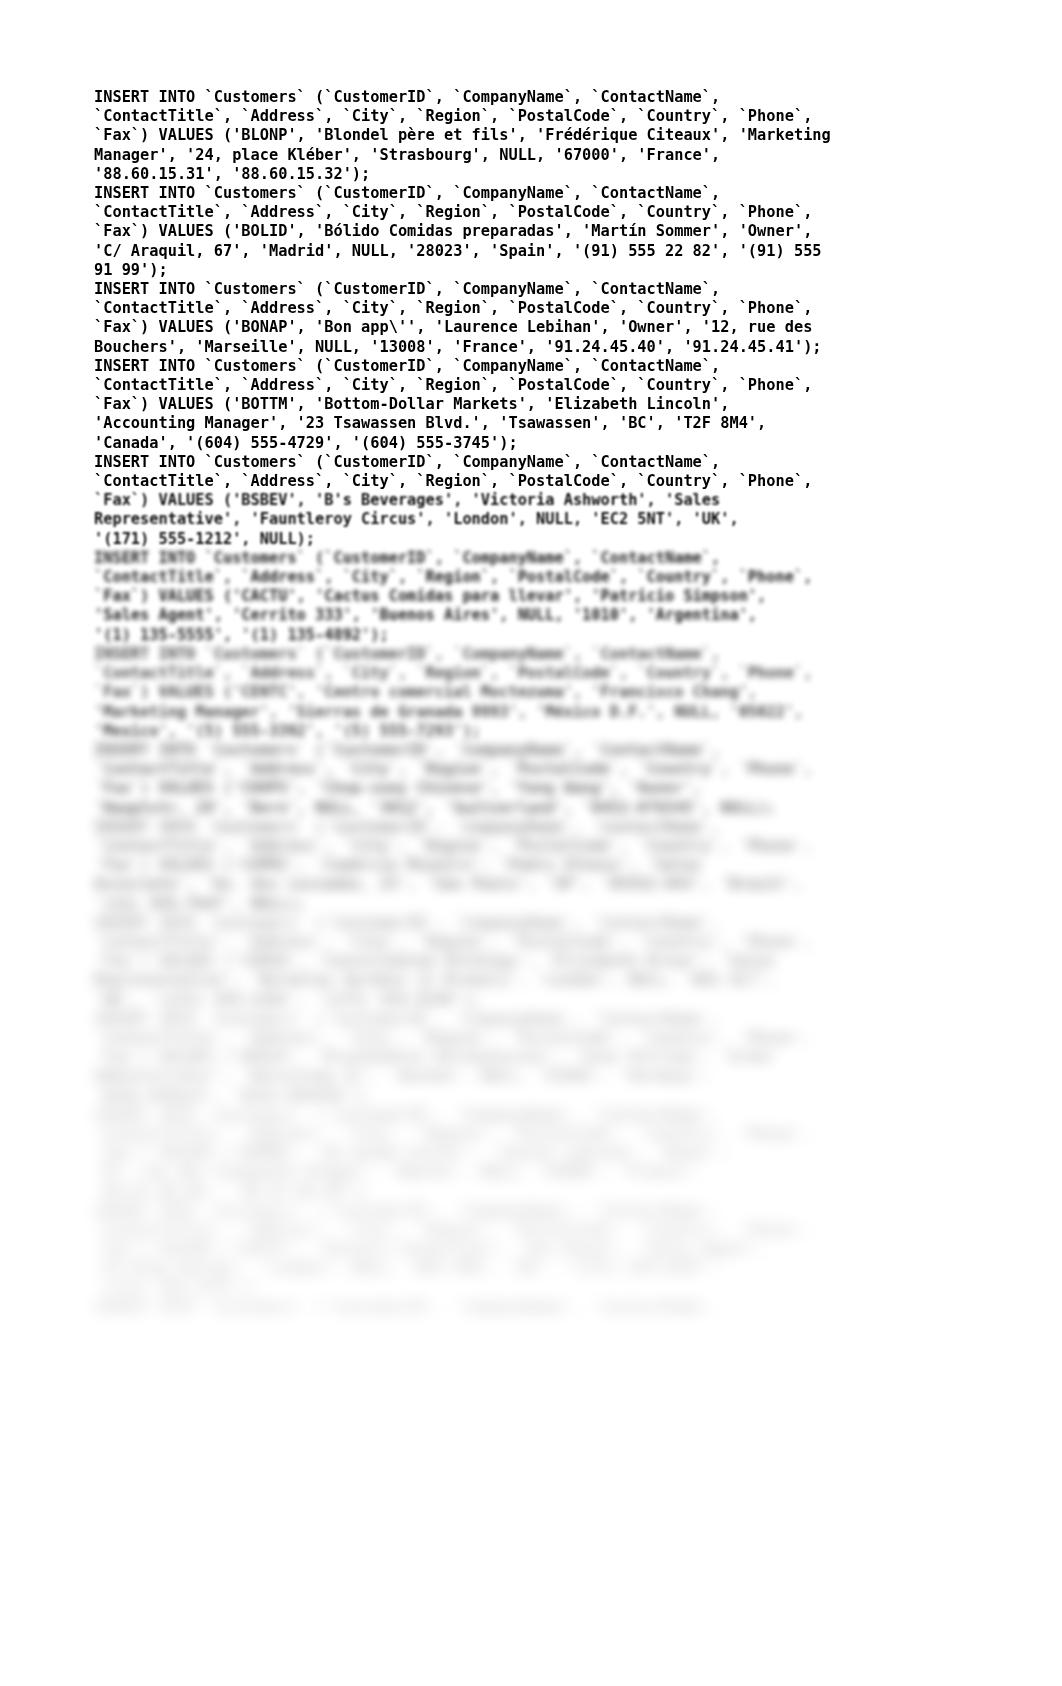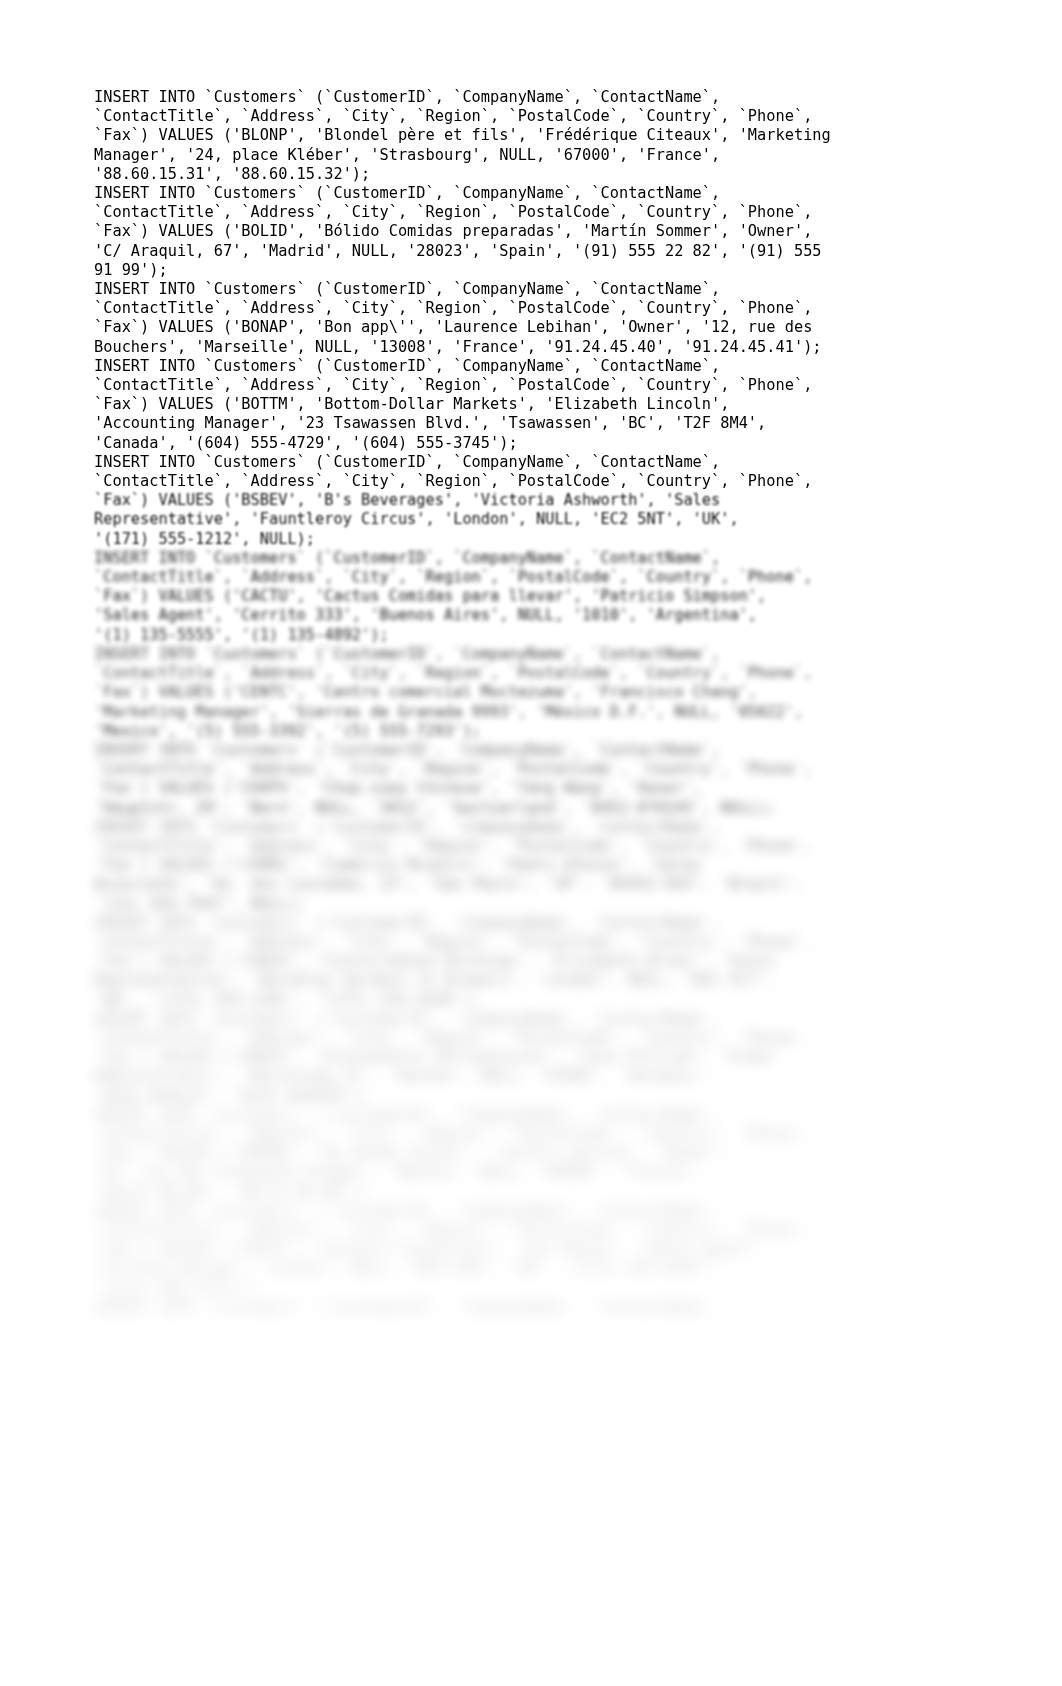--- a/index.html
+++ b/index.html
@@ -25,21 +25,21 @@
   .sql-line {
     font-family: "DejaVu Sans Mono", "Liberation Mono", monospace;
     font-size: 15.3px;
     line-height: 19.2px;
     color: #000000;
     white-space: pre;
     letter-spacing: 0px;
   }
 
   
-  .blur-block { white-space: pre; }
+  .blur-block { white-space: pre; font-weight: bold; }
   .b0  { filter: none; }
   .b1  { filter: blur(1.1px);  opacity: 0.95; }
   .b2  { filter: blur(1.9px);  opacity: 0.88; }
   .b4  { filter: blur(3.4px);  opacity: 0.72; }
   .b6  { filter: blur(4.6px);  opacity: 0.57; }
   .b8  { filter: blur(5.6px);  opacity: 0.44; }
   .b10 { filter: blur(6.4px);  opacity: 0.34; }
   .b12 { filter: blur(7.1px);  opacity: 0.27; }
   .b14 { filter: blur(7.6px);  opacity: 0.22; }
   .b15 { filter: blur(7.8px);  opacity: 0.20; }

